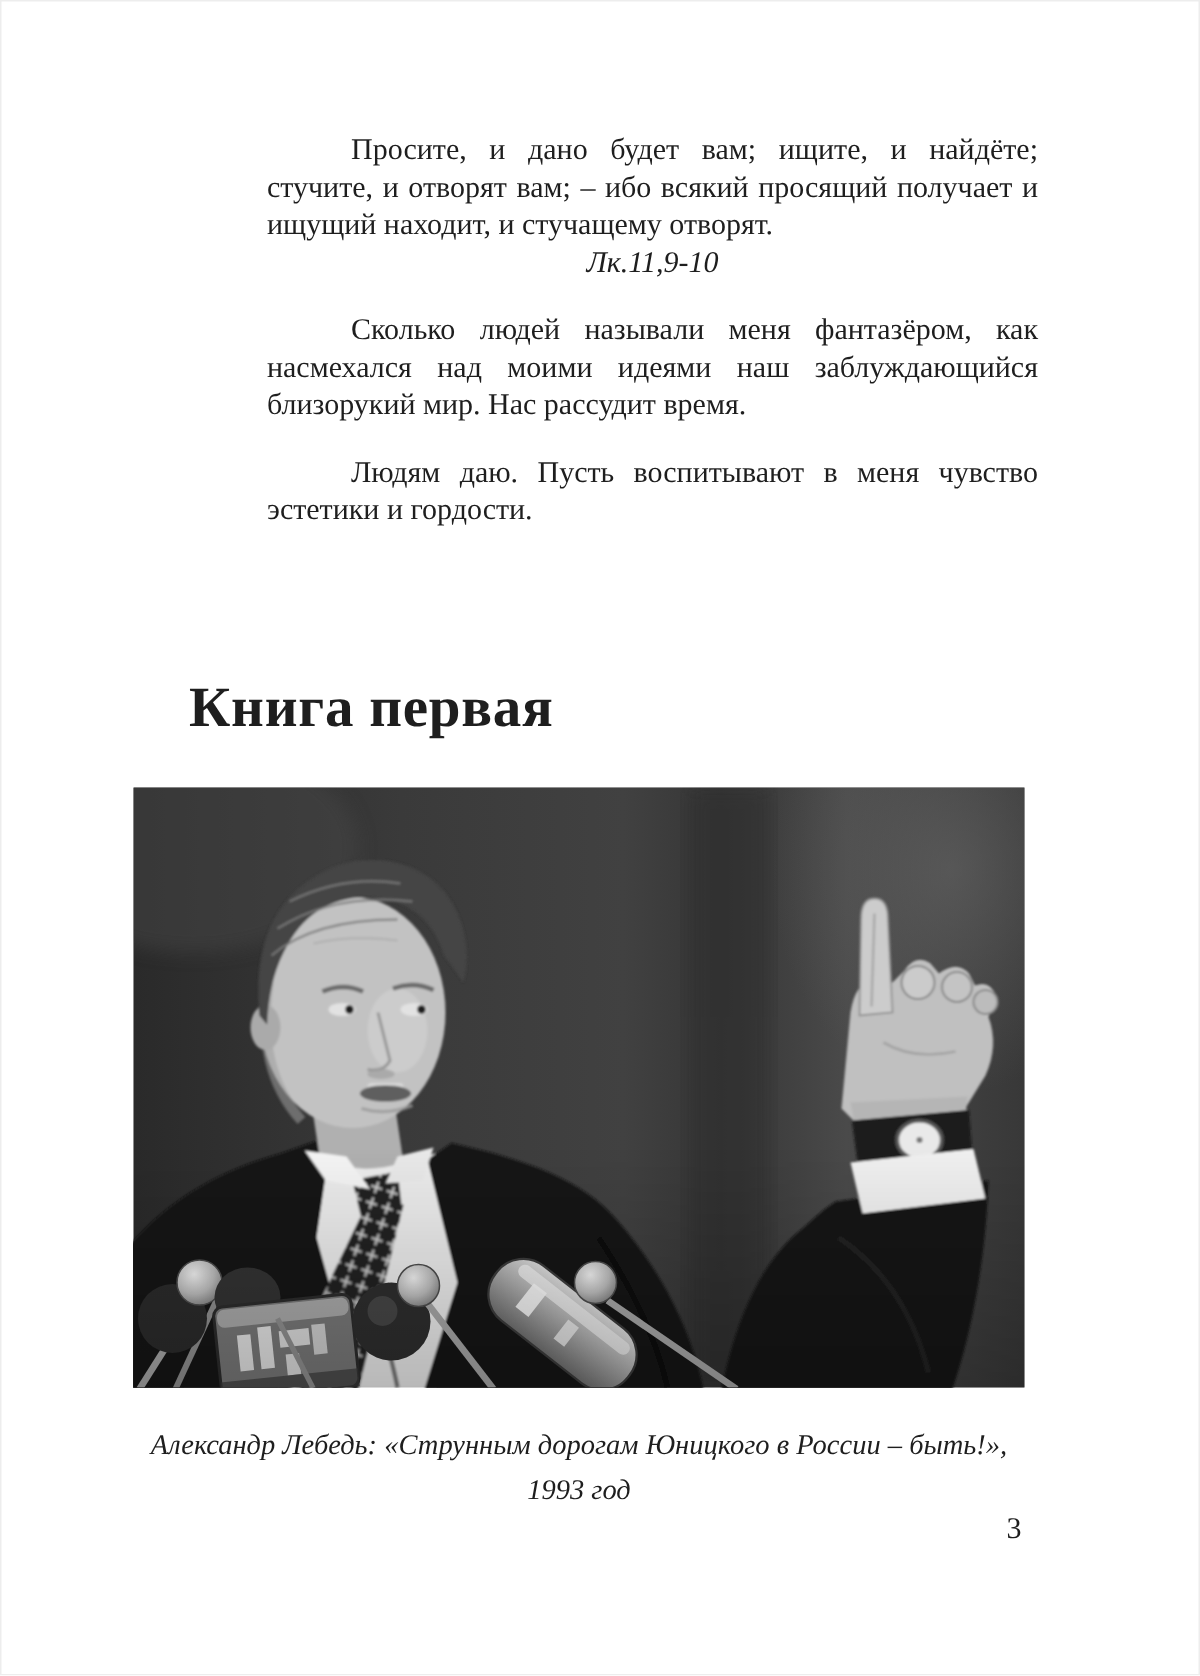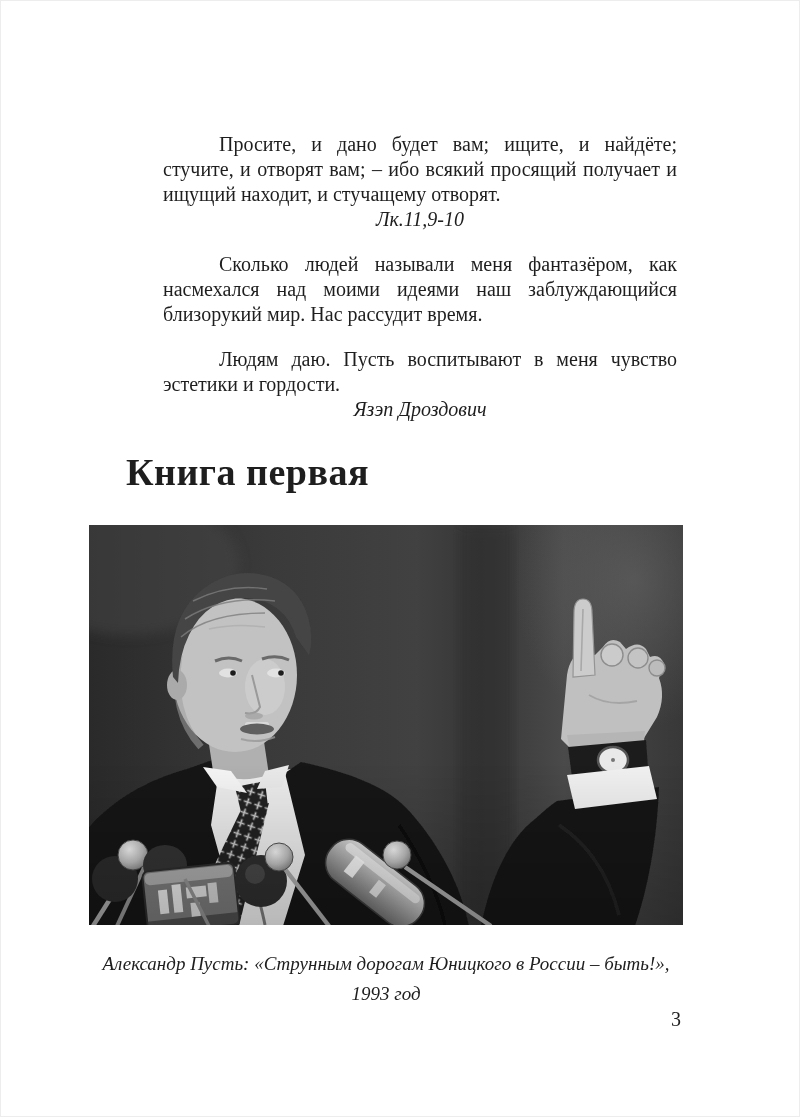--- a/index.html
+++ b/index.html
@@ -1,21 +1,21 @@
 <!DOCTYPE html>
 <html><head>
 <meta charset="utf-8">
 <style>
   html,body { margin:0; padding:0; background:#ffffff; }
   .page {
     position:relative; width:800px; height:1117px; background:#ffffff;
     font-family:"Liberation Serif", serif; color:#1e1e1e;
     box-sizing:border-box; border:1px solid #ededed; overflow:hidden;
   }
-  .epigraphs { position:absolute; top:87px; left:162px; width:514px;margin-top:44px; }
+  .epigraphs { position:absolute; top:87px; left:177px; width:514px; }
   .epigraph { margin:0 0 20px 0; }
   .quote {
     margin:0; font-size:20px; line-height:25px;
     text-align:justify; text-indent:56px;
   }
   .attribution {
     font-style:italic; text-align:center;
     font-size:20px; line-height:25px;
   }
   .book-title {
@@ -44,21 +44,20 @@
   <section class="epigraphs">
     <figure class="epigraph">
       <p class="quote">Просите, и дано будет вам; ищите, и найдёте; стучите, и отворят вам; – ибо всякий просящий получает и ищущий находит, и стучащему отворят.</p>
       <figcaption class="attribution">Лк.11,9-10</figcaption>
     </figure>
     <figure class="epigraph">
       <p class="quote">Сколько людей называли меня фантазёром, как насмехался над моими идеями наш заблуждающийся близорукий мир. Нас рассудит время.</p>
     </figure>
     <figure class="epigraph">
       <p class="quote">Людям даю. Пусть воспитывают в меня чувство эстетики и гордости.</p>
-      <figcaption class="attribution">Язэп Дроздович</figcaption>
     </figure>
   </section>
 
   <h1 class="book-title">Книга первая</h1>
 
   <figure class="photo-figure">
     <div class="photo">
       <svg width="594" height="400" viewBox="0 0 594 400" xmlns="http://www.w3.org/2000/svg">
         <defs>
           <linearGradient id="bgGrad" x1="0" y1="0" x2="1" y2="0">
@@ -195,19 +194,19 @@
             <rect x="287" y="353" width="9" height="16" fill="#ececec" opacity="0.85"></rect>
           </g>
           <line x1="316" y1="342" x2="402" y2="401" stroke="#a6a6a6" stroke-width="4.5"></line>
           <circle cx="308" cy="330" r="14" fill="url(#ballGrad)" stroke="#4d4d4d" stroke-width="1"></circle>
         </g>
 
         <rect x="0" y="0" width="594" height="400" fill="url(#bottomShade)"></rect>
       </svg>
     </div>
     <figcaption class="photo-caption">
-      <span class="cap-line">Александр Пусть: «Струнным дорогам Юницкого в России – быть!»,</span>
+      <span class="cap-line">Александр Лебедь: «Струнным дорогам Юницкого в России – быть!»,</span>
       <span class="cap-line">1993 год</span>
     </figcaption>
   </figure>
 
   <div class="page-number">3</div>
 </div>
 
 </body></html>

